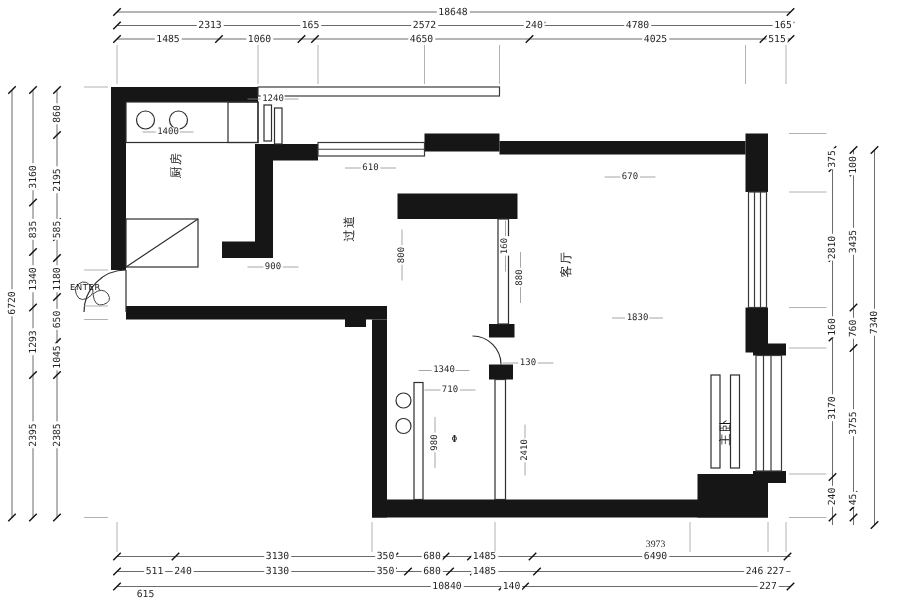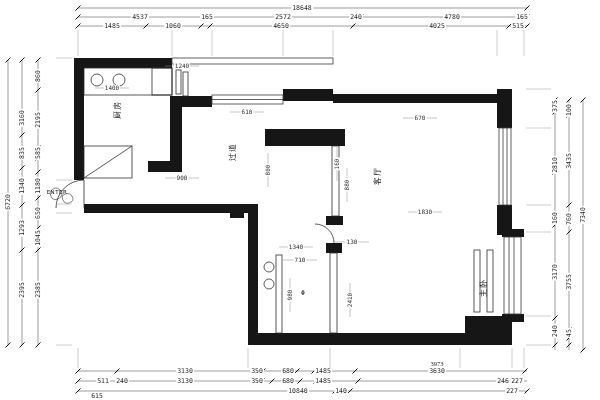--- a/index.html
+++ b/index.html
@@ -218,37 +218,37 @@
 
   <span class="room" style="left:118px;top:110px">厨房</span>
   <span class="room" style="left:233px;top:152px">过道</span>
   <span class="room" style="left:378px;top:176px">客厅</span>
   <span class="room" style="left:484px;top:288px">主卧</span>
   <span class="enter" style="left:57px;top:192px">ENTER</span>
   <span class="dim" style="left:303px;top:293px">Φ</span>
 
   <div id="labels">
       <span class="dim" style="left: 302px; top: 8px;">18648</span>
-      <span class="dim" style="left: 140px; top: 17px;">4537</span>
+      <span class="dim" style="left: 140px; top: 17px;">2313</span>
       <span class="dim" style="left: 207px; top: 17px;">165</span>
       <span class="dim" style="left: 283px; top: 17px;">2572</span>
       <span class="dim" style="left: 356px; top: 17px;">240</span>
-      <span class="dim" style="left: 452px; top: 17px;">4780</span>
+      <span class="dim" style="left: 425px; top: 17px;">4780</span>
       <span class="dim" style="left: 522px; top: 17px;">165</span>
       <span class="dim" style="left: 112px; top: 26px;">1485</span>
       <span class="dim" style="left: 173px; top: 26px;">1060</span>
       <span class="dim" style="left: 281px; top: 26px;">4650</span>
       <span class="dim" style="left: 437px; top: 26px;">4025</span>
       <span class="dim" style="left: 518px; top: 26px;">515</span>
       <span class="dim" style="left: 97px; top: 371px; margin-top: 25px;">615</span>
       <span class="dim" style="left: 185px; top: 371px;">3130</span>
       <span class="dim" style="left: 257px; top: 371px;">350</span>
       <span class="dim" style="left: 288px; top: 371px;">680</span>
       <span class="dim" style="left: 323px; top: 371px;">1485</span>
-      <span class="dim" style="left: 437px; top: 371px;">3630</span>
+      <span class="dim" style="left: 437px; top: 371px;">6490</span>
       <span class="dim" style="left: 103px; top: 381px;">511</span>
       <span class="dim" style="left: 122px; top: 381px;">240</span>
       <span class="dim" style="left: 185px; top: 381px;">3130</span>
       <span class="dim" style="left: 257px; top: 381px;">350</span>
       <span class="dim" style="left: 288px; top: 381px;">680</span>
       <span class="dim" style="left: 323px; top: 381px;">1485</span>
       <span class="dim" style="left: 437px; top: 364px; font-family: Liberation Serif, serif;">3973</span>
       <span class="dim" style="left: 503px; top: 381px;">246</span>
       <span class="dim" style="left: 517px; top: 381px;">227</span>
       <span class="dim" style="left: 298px; top: 391px;">10840</span>

